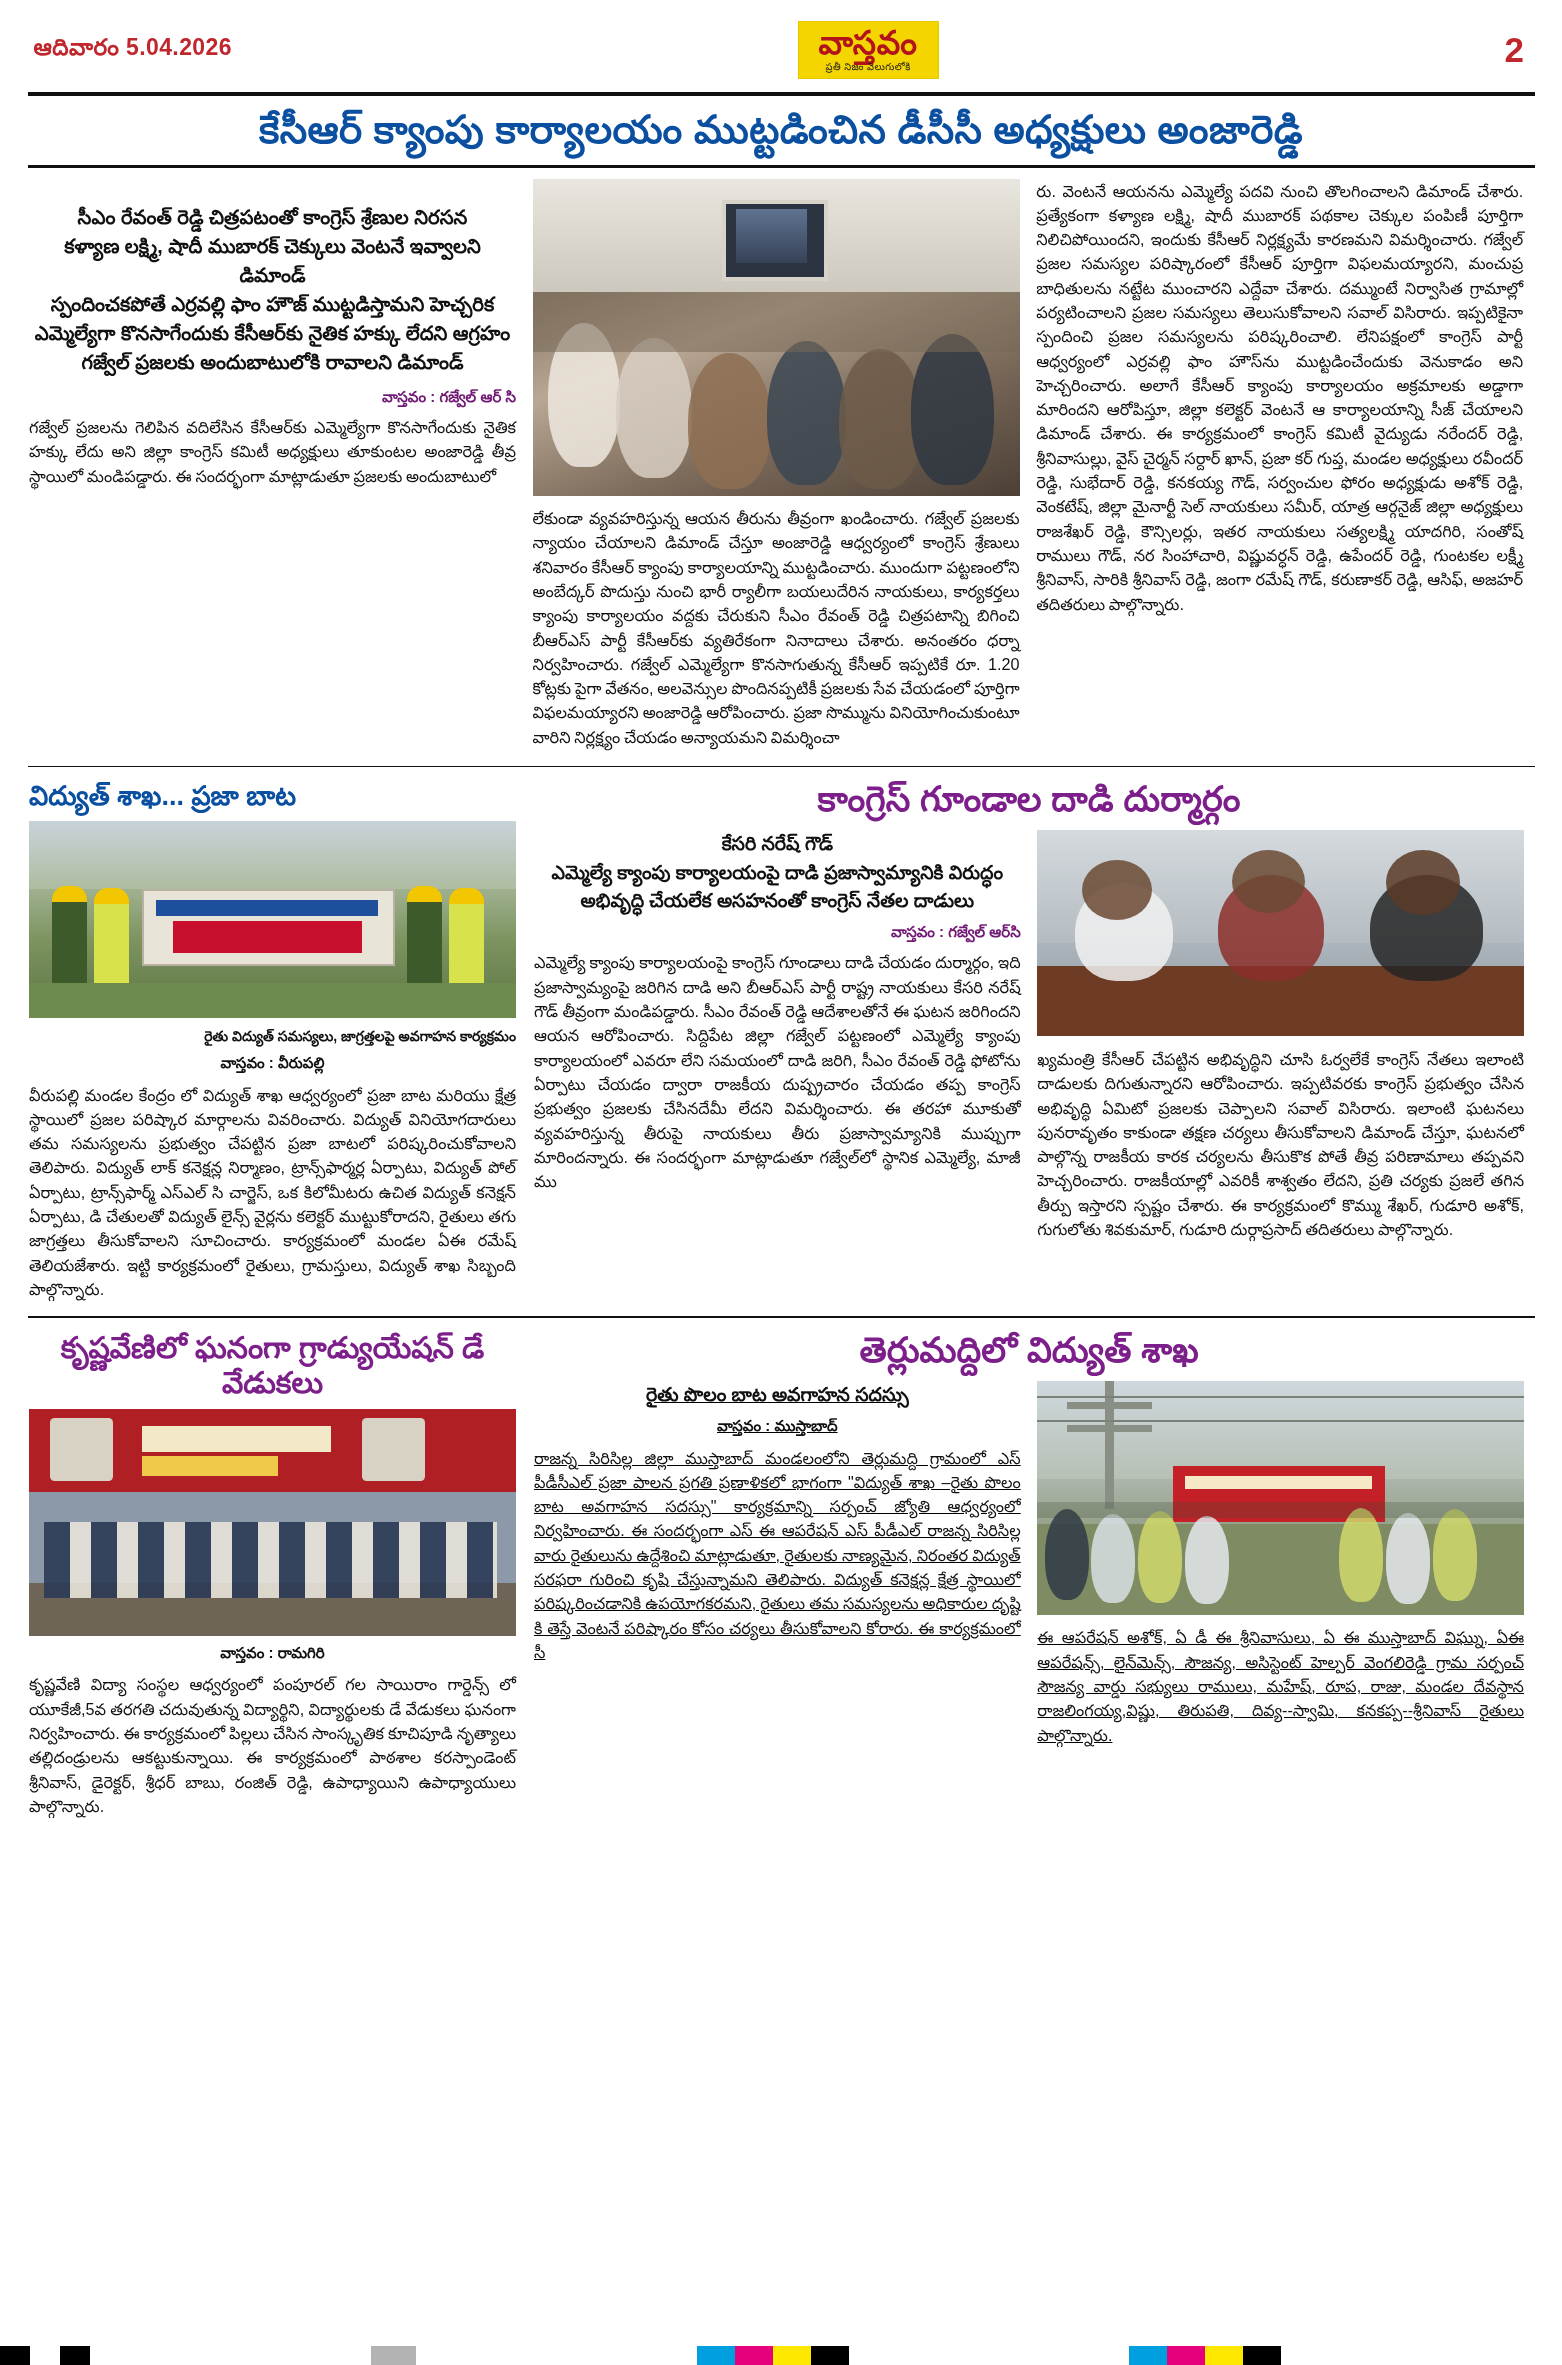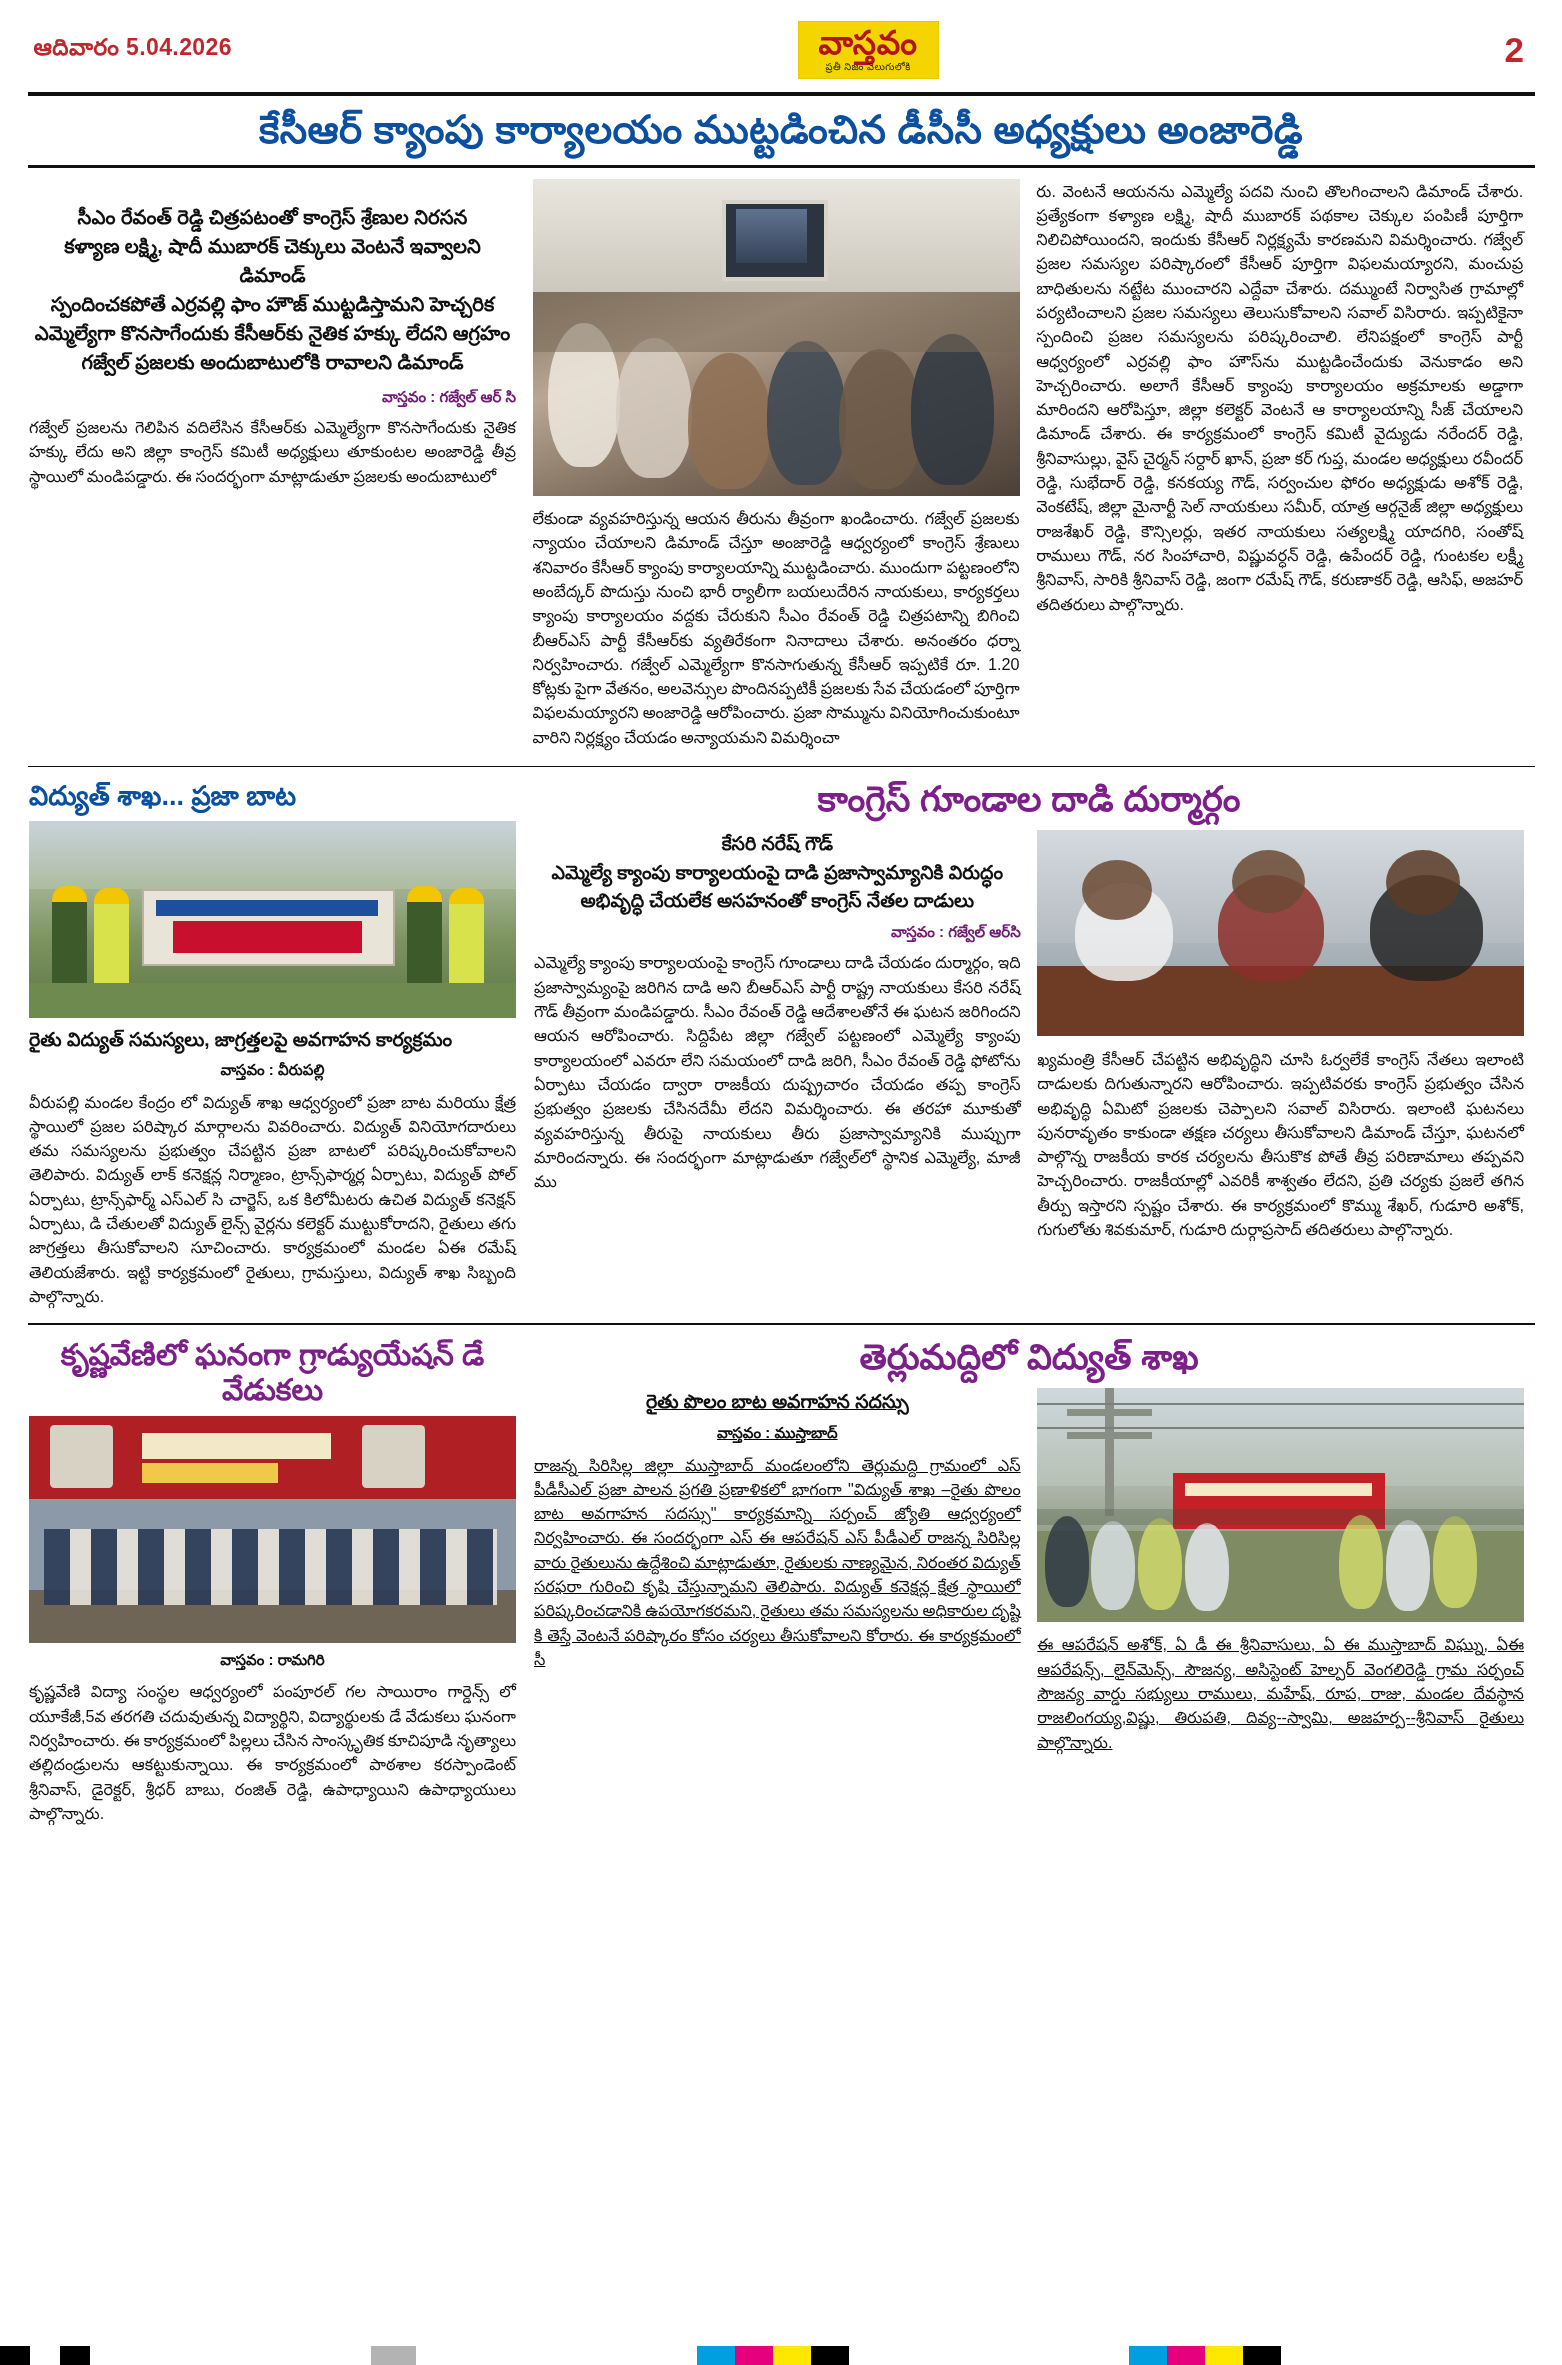--- a/index.html
+++ b/index.html
@@ -150,22 +150,22 @@
   }
   .sec-head-center-purple{
     font-size:35px;
     font-weight:bold;
     color:#7d1f8a;
     text-align:center;
     line-height:1.12;
     margin:3px 0 12px 0;
   }
   .caption{
-    text-align:left;
-    font-size:19px;
+    text-align:right;
+    font-size:14px;
     font-weight:bold;
     line-height:1.4;
     margin:9px 0 4.5px 0;
     color:#111;
   }
   .sub-deck{
     text-align:center;
     font-size:19px;
     font-weight:bold;
     line-height:1.5;
@@ -350,21 +350,21 @@
               <div class="ph-figure" style="left:7.6px;top:128px;width:44px;height:91px;background:#2f3a45;"></div>
               <div class="ph-figure" style="left:54px;top:133px;width:44px;height:89px;background:#d8dfe4;"></div>
               <div class="ph-figure" style="left:101px;top:130px;width:44px;height:92px;background:#cfd86a;"></div>
               <div class="ph-figure" style="left:148px;top:135px;width:44px;height:88px;background:#e4e8ec;"></div>
               <div class="ph-figure" style="left:302px;top:127px;width:44px;height:94px;background:#cfd86a;"></div>
               <div class="ph-figure" style="left:349px;top:132px;width:44px;height:91px;background:#e4e8ec;"></div>
               <div class="ph-figure" style="left:396px;top:128px;width:44px;height:92px;background:#cfd86a;"></div>
               <div class="ph-band" style="top:121px;height:16.6px;background:rgba(60,70,50,.25);"></div>
             </div>
           </div>
-          <div class="body-text" style="margin-top:10.6px;">ఈ ఆపరేషన్ అశోక్, ఏ డీ ఈ శ్రీనివాసులు, ఏ ఈ ముస్తాబాద్ విఘ్ను, ఏఈ ఆపరేషన్స్, లైన్‌మెన్స్, సౌజన్య, అసిస్టెంట్ హెల్పర్ వెంగలిరెడ్డి గ్రామ సర్పంచ్ సౌజన్య వార్డు సభ్యులు రాములు, మహేష్, రూప, రాజు, మండల దేవస్థాన రాజలింగయ్య,విష్ణు, తిరుపతి, దివ్య--స్వామి, అజహర్ప--శ్రీనివాస్ రైతులు పాల్గొన్నారు.</div>
+          <div class="body-text" style="margin-top:10.6px;">ఈ ఆపరేషన్ అశోక్, ఏ డీ ఈ శ్రీనివాసులు, ఏ ఈ ముస్తాబాద్ విఘ్ను, ఏఈ ఆపరేషన్స్, లైన్‌మెన్స్, సౌజన్య, అసిస్టెంట్ హెల్పర్ వెంగలిరెడ్డి గ్రామ సర్పంచ్ సౌజన్య వార్డు సభ్యులు రాములు, మహేష్, రూప, రాజు, మండల దేవస్థాన రాజలింగయ్య,విష్ణు, తిరుపతి, దివ్య--స్వామి, కనకప్ప--శ్రీనివాస్ రైతులు పాల్గొన్నారు.</div>
         </div>
       </div>
     </div>
   </div>
 
   <div class="colorbar">
     <div class="cb-seg" style="width:30px;background:#000;"></div>
     <div class="cb-seg" style="width:30px;background:#fff;"></div>
     <div class="cb-seg" style="width:30px;background:#000;"></div>
     <div class="cb-spacer"></div>

